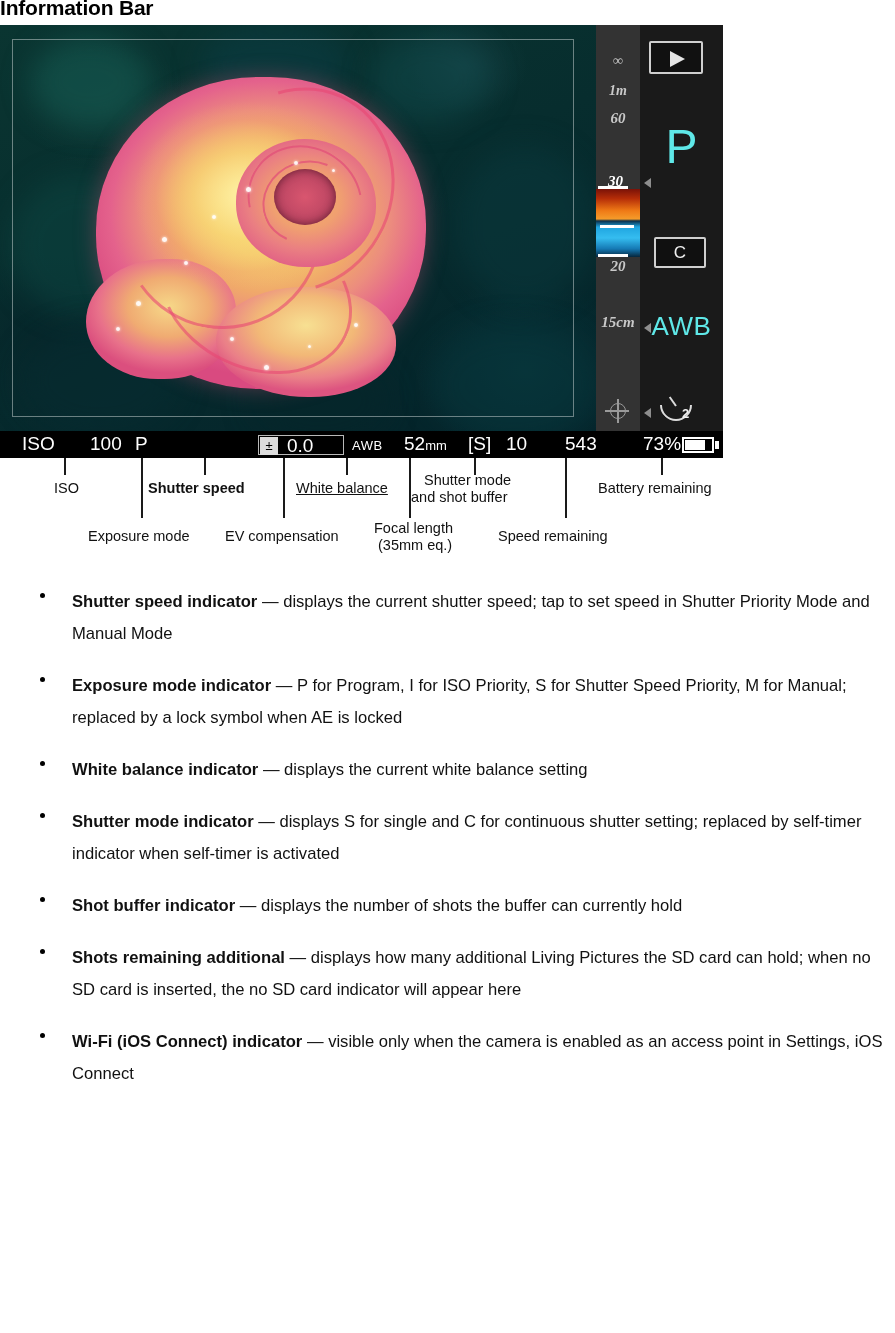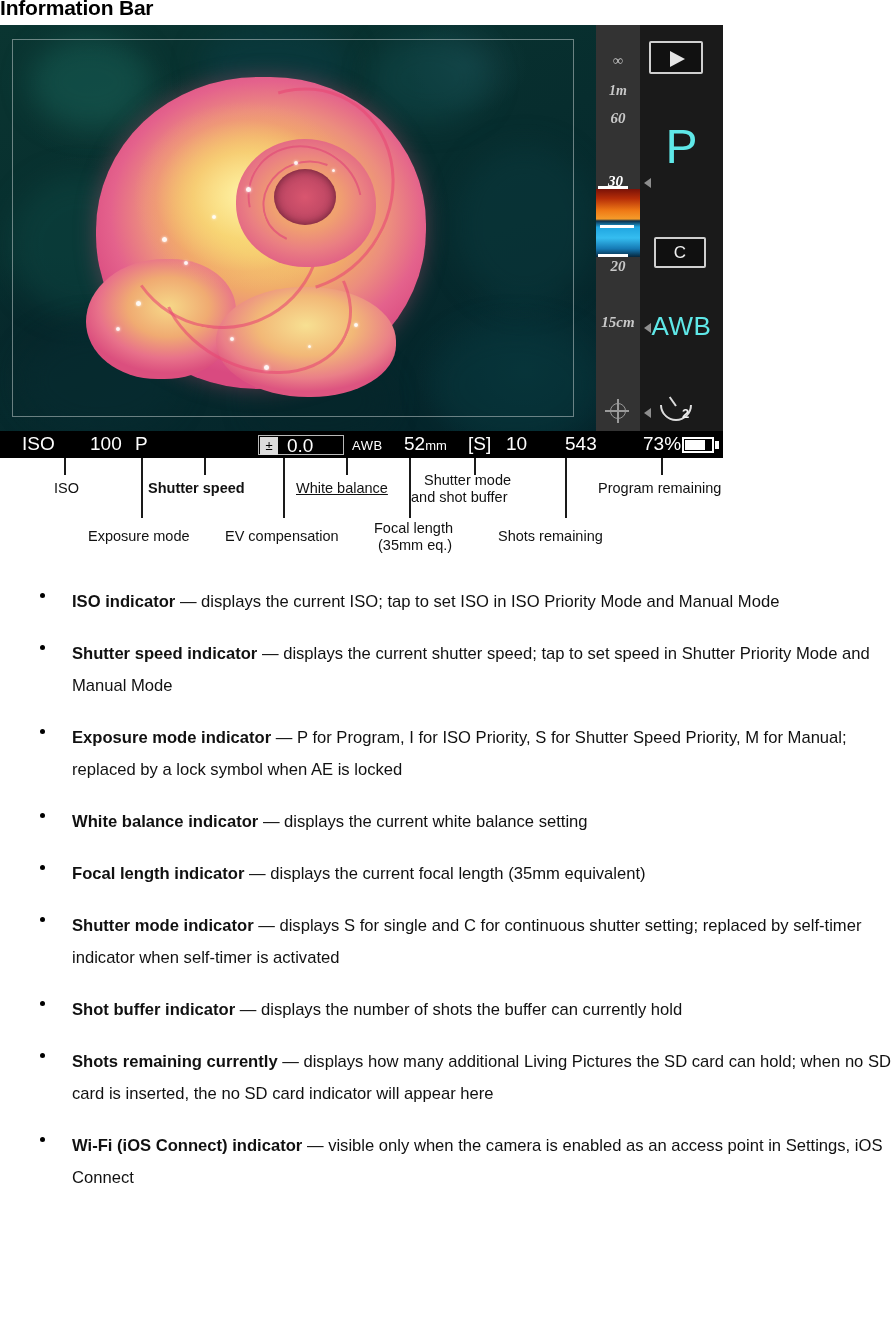--- a/index.html
+++ b/index.html
@@ -404,61 +404,53 @@
     <div class="leader lead-long" style="left:141px; top:0;"></div>
     <div class="leader lead-long" style="left:283px; top:0;"></div>
     <div class="leader lead-long" style="left:409px; top:0;"></div>
     <div class="leader lead-long" style="left:565px; top:0;"></div>
 
     <div class="cl-label" style="left:54px;  top:22px;">ISO</div>
     <div class="cl-label" style="left:148px; top:22px;font-weight:bold;">Shutter speed</div>
     <div class="cl-label" style="left:296px; top:22px;text-decoration:underline;">White balance</div>
     <div class="cl-label" style="left:424px; top:14px;">Shutter mode</div>
     <div class="cl-label" style="left:411px; top:31px;">and shot buffer</div>
-    <div class="cl-label" style="left:598px; top:22px;">Program remaining</div>
+    <div class="cl-label" style="left:598px; top:22px;">Battery remaining</div>
 
     <div class="cl-label" style="left:88px;  top:70px;">Exposure mode</div>
     <div class="cl-label" style="left:225px; top:70px;">EV compensation</div>
     <div class="cl-label" style="left:374px; top:62px;">Focal length</div>
     <div class="cl-label" style="left:378px; top:79px;">(35mm eq.)</div>
-    <div class="cl-label" style="left:498px; top:70px;">Shots remaining</div>
+    <div class="cl-label" style="left:498px; top:70px;">Speed remaining</div>
   </div>
 
   <div class="bullets" id="bullet-list">
       <div class="bullet">
         <span class="dot"></span>
-        <p><span class="term">ISO indicator</span><span class="dash"> — </span><span>displays the current ISO; tap to set ISO in ISO Priority Mode and Manual Mode</span></p>
-      </div>
-      <div class="bullet">
-        <span class="dot"></span>
         <p><span class="term">Shutter speed indicator</span><span class="dash"> — </span><span>displays the current shutter speed; tap to set speed in Shutter Priority Mode and Manual Mode</span></p>
       </div>
       <div class="bullet">
         <span class="dot"></span>
         <p><span class="term">Exposure mode indicator</span><span class="dash"> — </span><span>P for Program, I for ISO Priority, S for Shutter Speed Priority, M for Manual; replaced by a lock symbol when AE is locked</span></p>
       </div>
       <div class="bullet">
         <span class="dot"></span>
         <p><span class="term">White balance indicator</span><span class="dash"> — </span><span>displays the current white balance setting</span></p>
       </div>
       <div class="bullet">
         <span class="dot"></span>
-        <p><span class="term">Focal length indicator</span><span class="dash"> — </span><span>displays the current focal length (35mm equivalent)</span></p>
-      </div>
-      <div class="bullet">
-        <span class="dot"></span>
         <p><span class="term">Shutter mode indicator</span><span class="dash"> — </span><span>displays S for single and C for continuous shutter setting; replaced by self-timer indicator when self-timer is activated</span></p>
       </div>
       <div class="bullet">
         <span class="dot"></span>
         <p><span class="term">Shot buffer indicator</span><span class="dash"> — </span><span>displays the number of shots the buffer can currently hold</span></p>
       </div>
       <div class="bullet">
         <span class="dot"></span>
-        <p><span class="term">Shots remaining currently</span><span class="dash"> — </span><span>displays how many additional Living Pictures the SD card can hold; when no SD card is inserted, the no SD card indicator will appear here</span></p>
+        <p><span class="term">Shots remaining additional</span><span class="dash"> — </span><span>displays how many additional Living Pictures the SD card can hold; when no SD card is inserted, the no SD card indicator will appear here</span></p>
       </div>
       <div class="bullet">
         <span class="dot"></span>
         <p><span class="term">Wi-Fi (iOS Connect) indicator</span><span class="dash"> — </span><span>visible only when the camera is enabled as an access point in Settings, iOS Connect</span></p>
       </div>
     </div>
 
 </div>
 
 </body></html>

